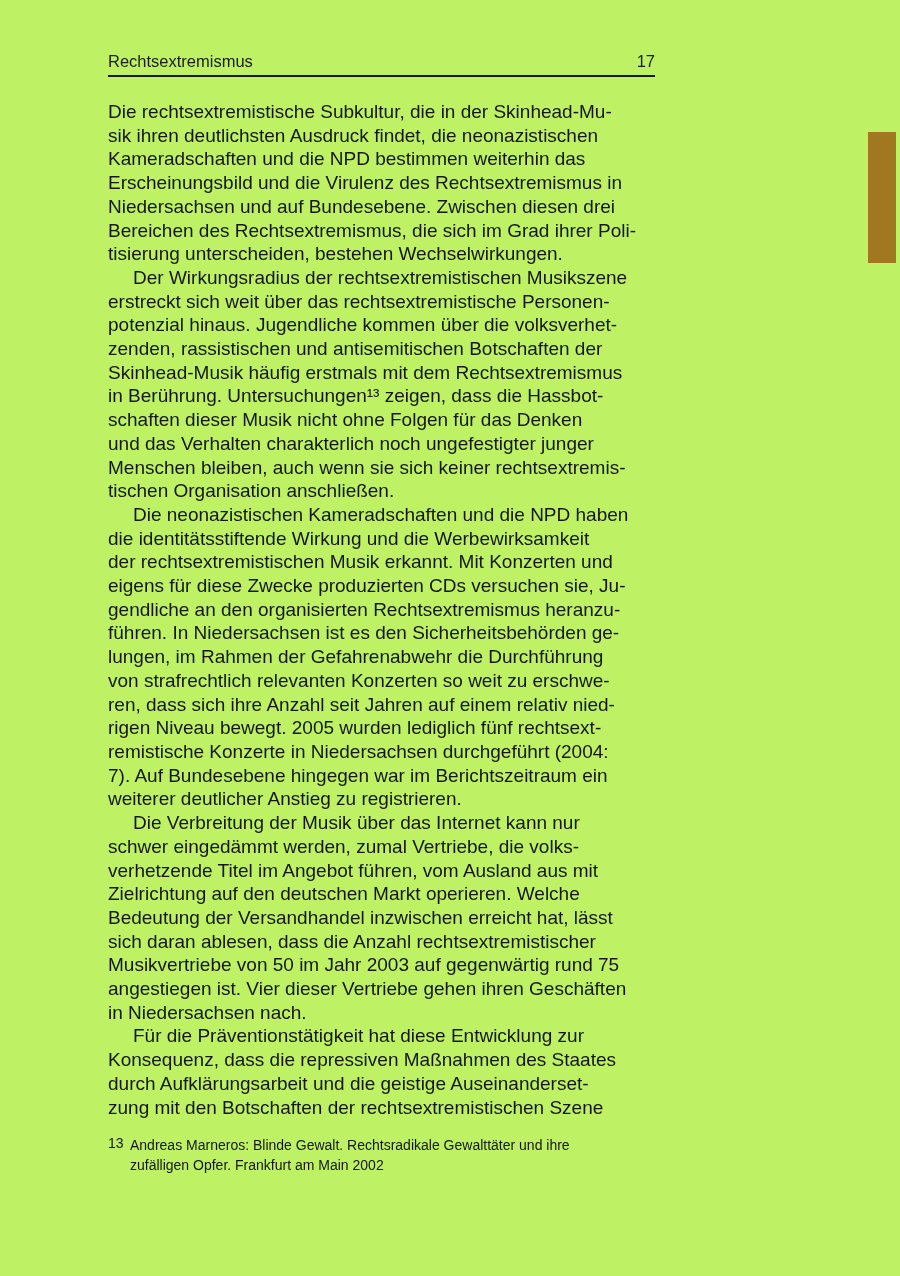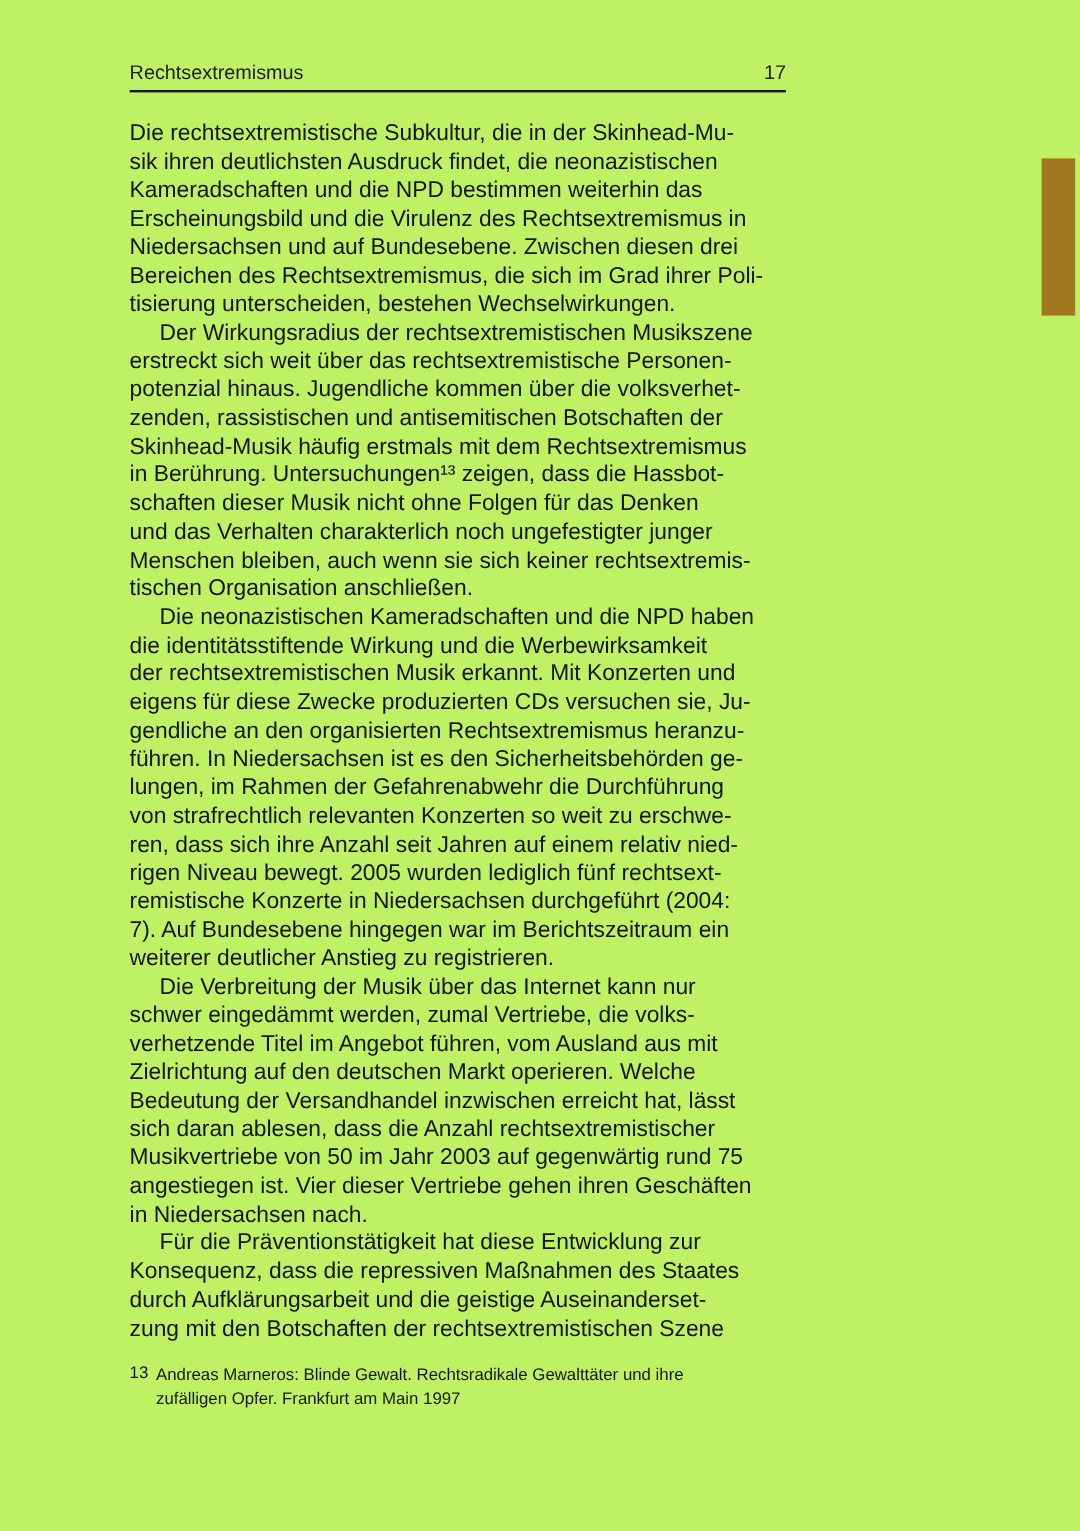--- a/index.html
+++ b/index.html
@@ -138,17 +138,17 @@
 in Niedersachsen nach.</p>
       <p class="indented">Für die Präventionstätigkeit hat diese Entwicklung zur
 Konsequenz, dass die repressiven Maßnahmen des Staates
 durch Aufklärungsarbeit und die geistige Auseinanderset-
 zung mit den Botschaften der rechtsextremistischen Szene</p>
     </div>
 
     <div class="footnote">
       <span class="fn-marker">13</span>
       <span class="fn-text">Andreas Marneros: Blinde Gewalt. Rechtsradikale Gewalttäter und ihre
-zufälligen Opfer. Frankfurt am Main 1997</span>
+zufälligen Opfer. Frankfurt am Main 2002</span>
     </div>
 
   </div>
 </div>
 
 </body></html>

